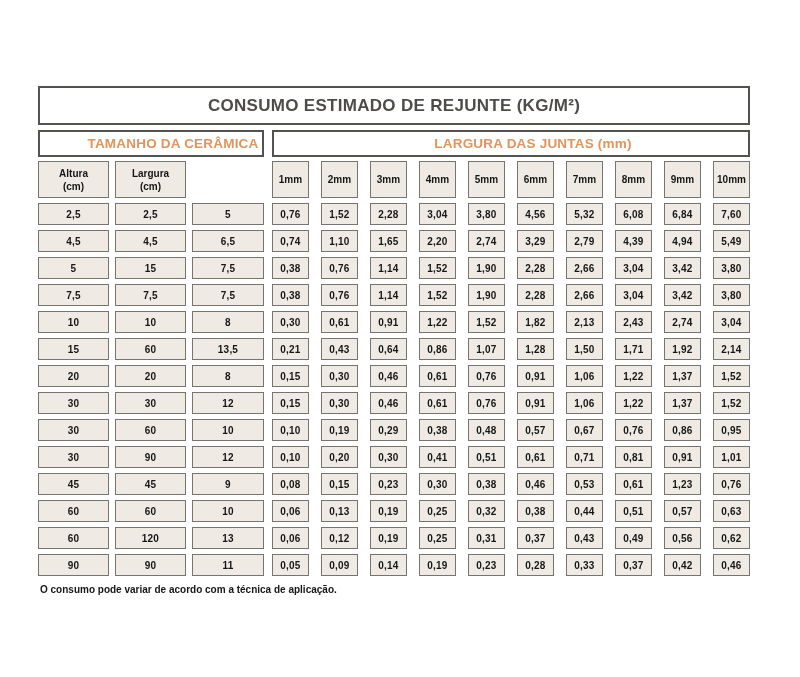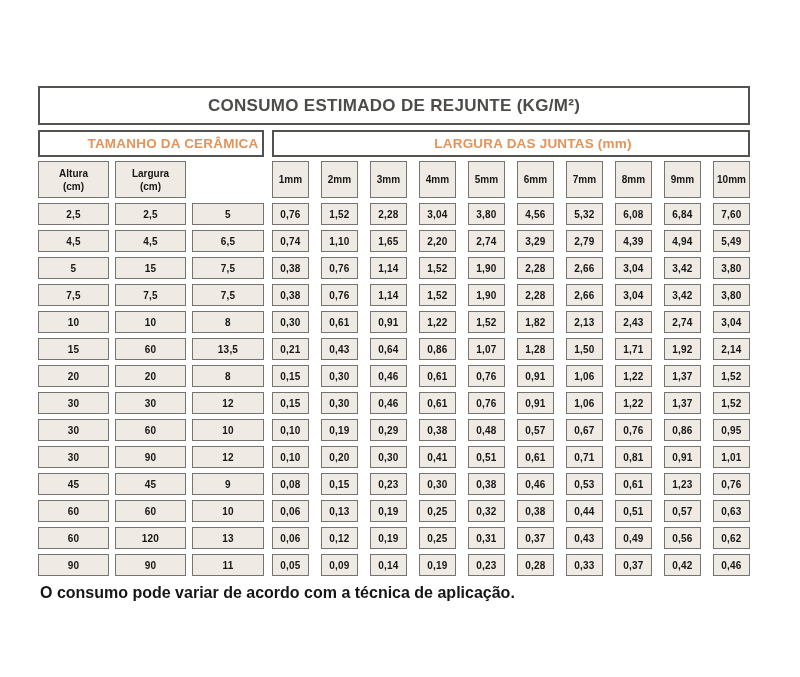--- a/index.html
+++ b/index.html
@@ -97,21 +97,21 @@
     flex-direction: column;
     line-height: 13px;
   }
   .data-row .cell {
     height: 22px;
     font-size: 10px;
     letter-spacing: 0.2px;
   }
   .footnote {
     margin: 8px 0 0 2px;
-    font-size: 16px;
+    font-size: 10px;
     font-weight: bold;
     color: var(--data-text);
   }
 </style>
 </head>
 <body>
 
 <div class="page">
 
   <div class="title-box">

